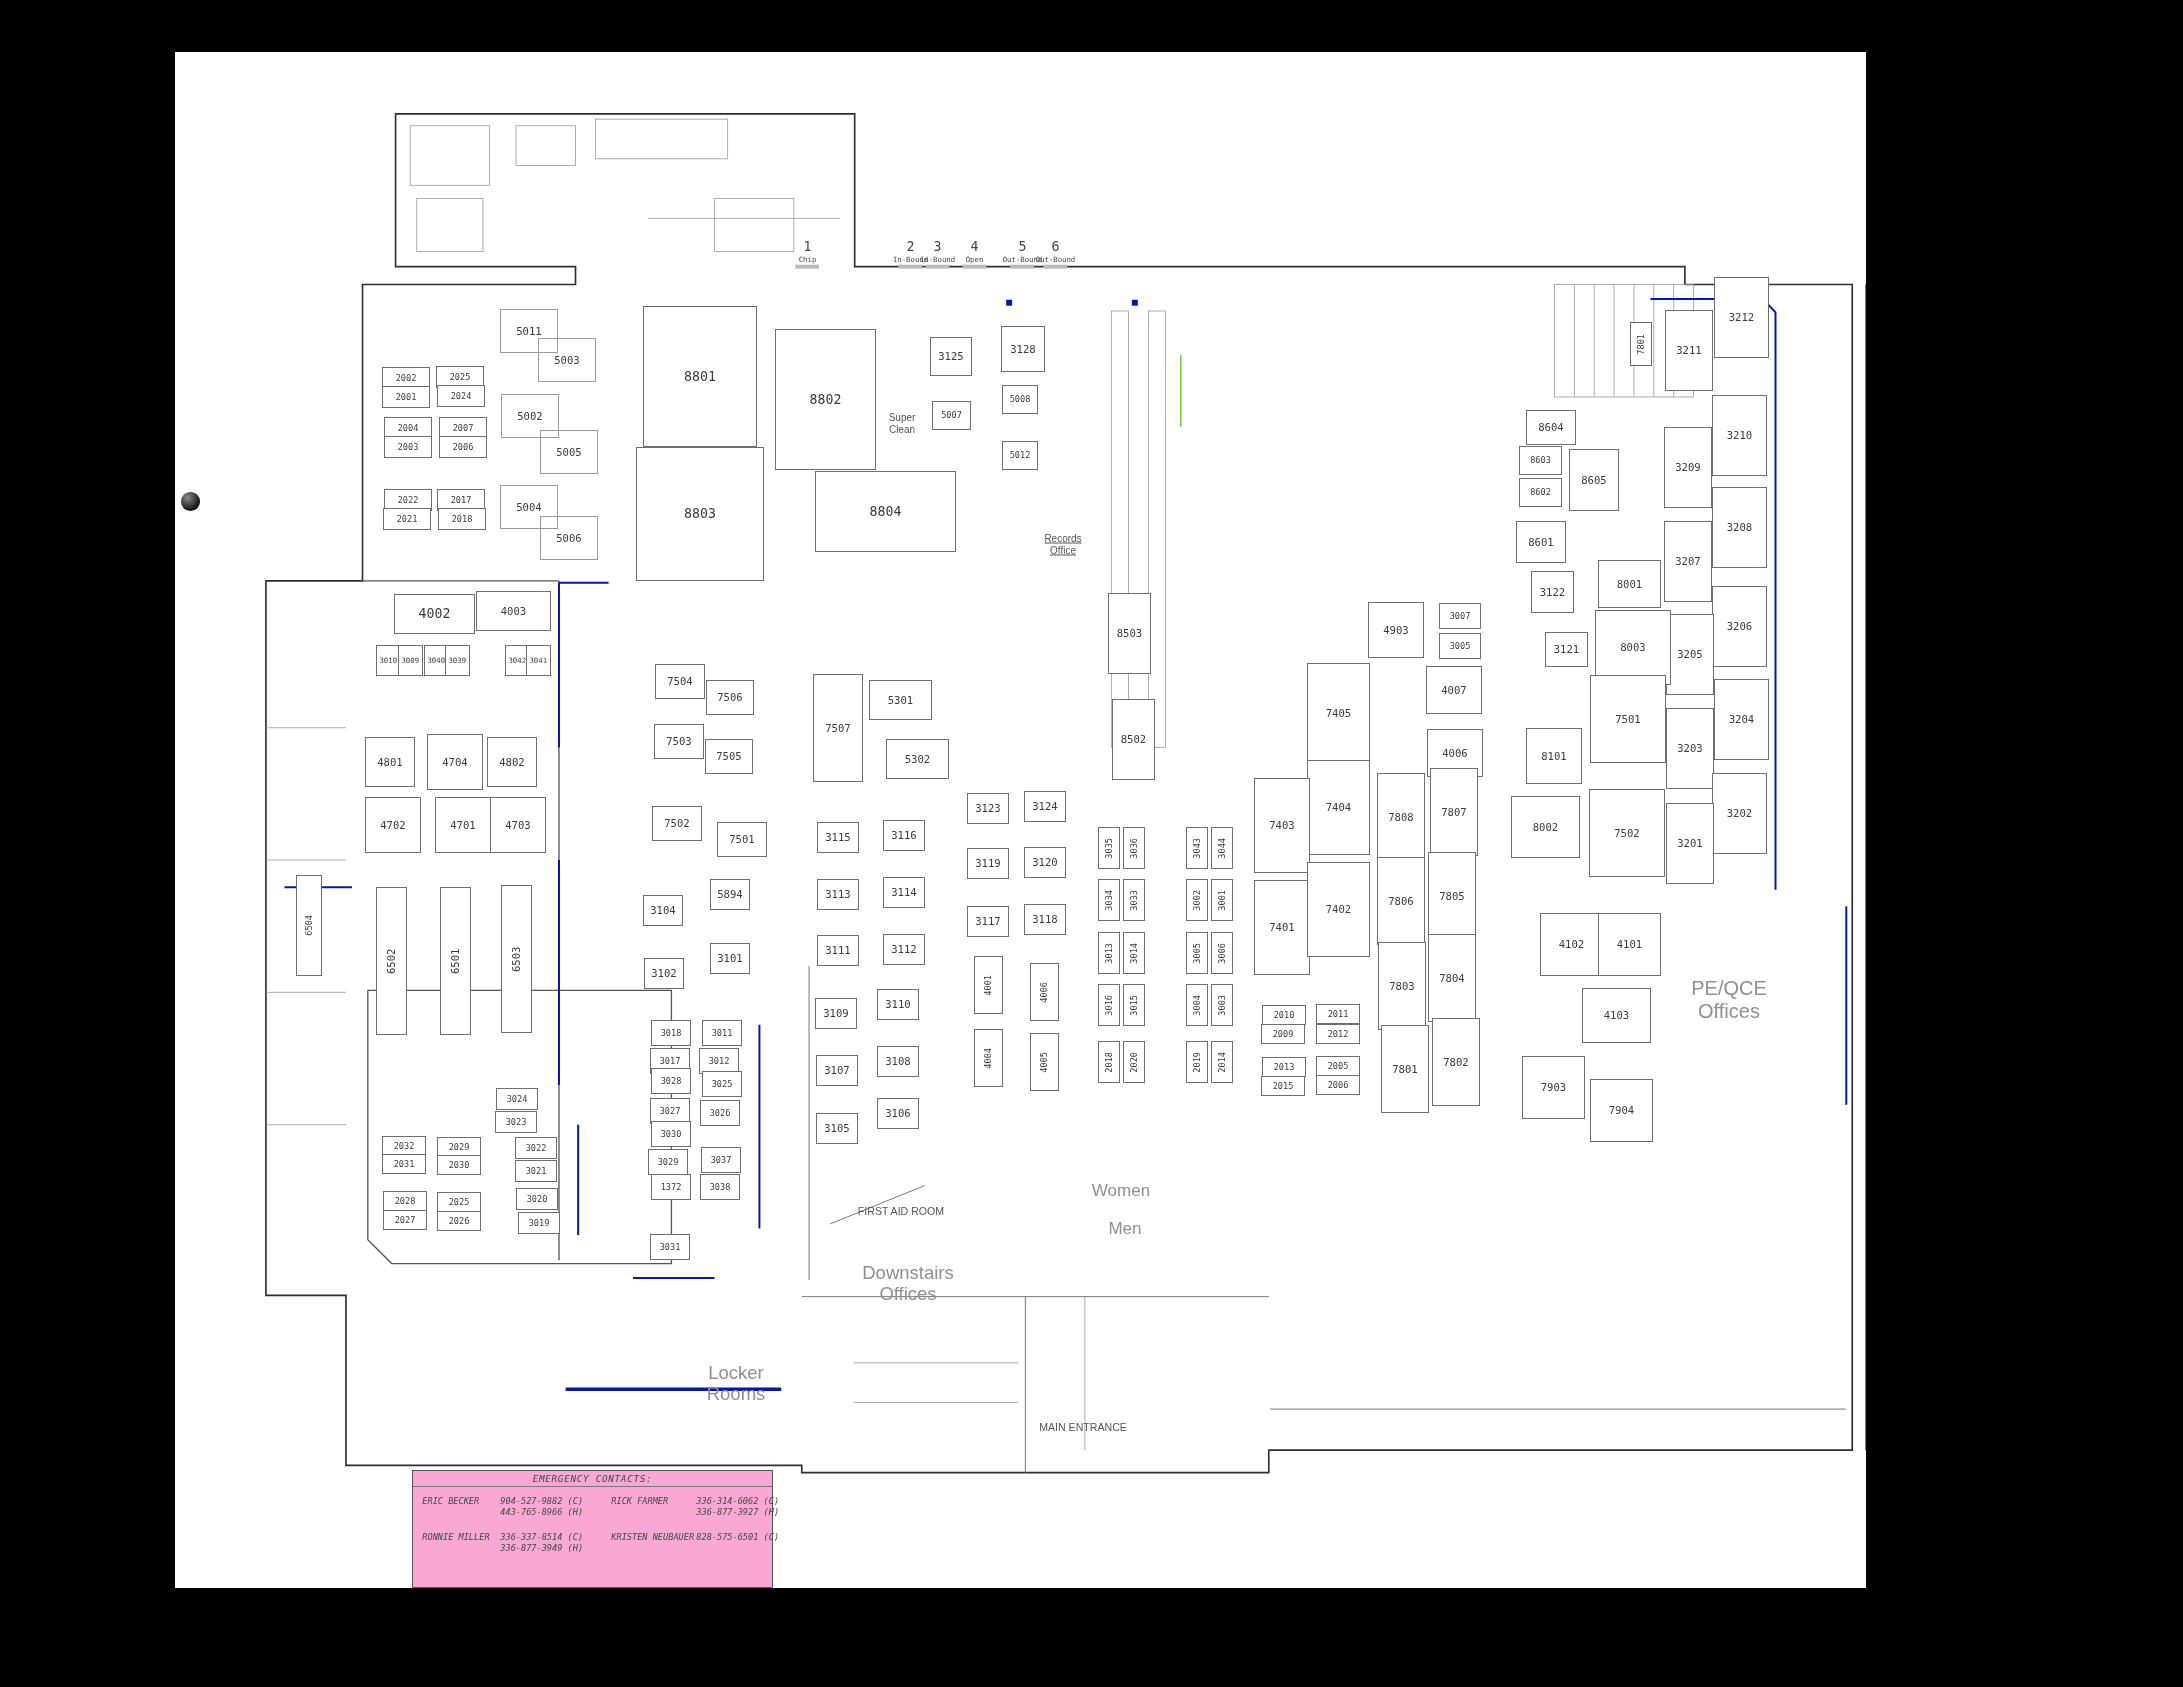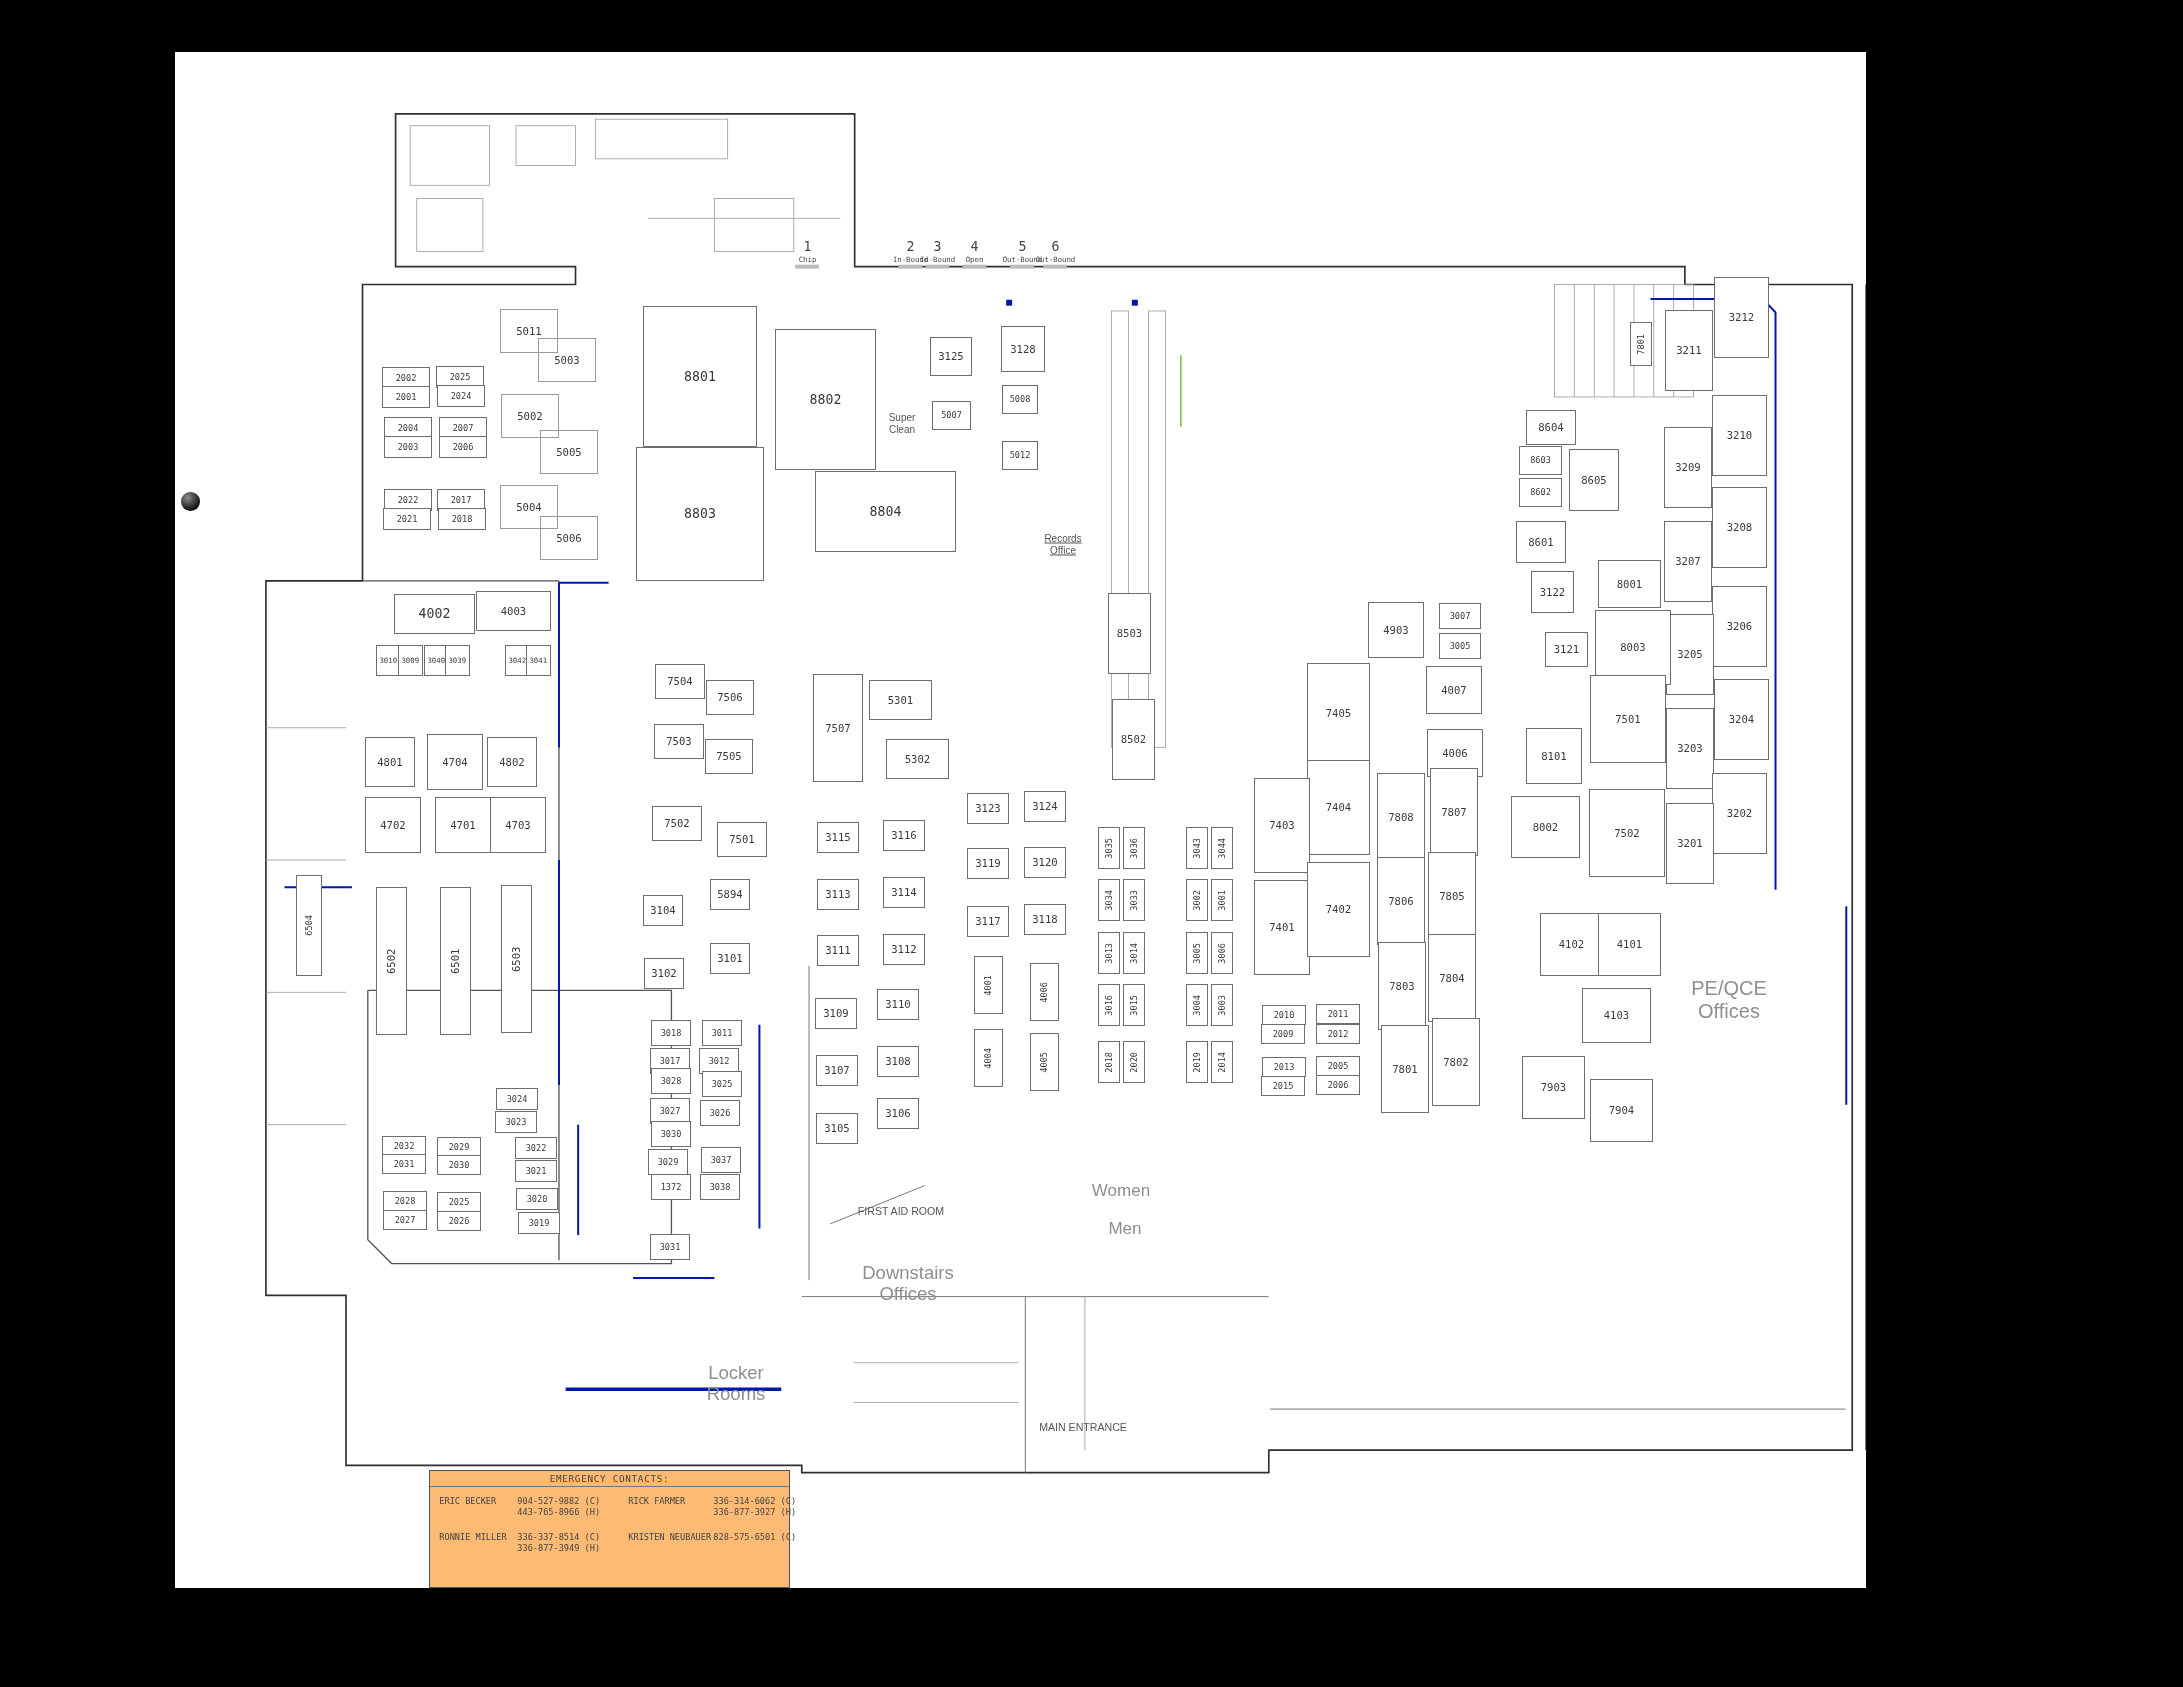--- a/index.html
+++ b/index.html
@@ -10,22 +10,22 @@
     font-family:"DejaVu Sans Mono", monospace;}
   .room.v span{transform:rotate(-90deg);white-space:nowrap;}
   .room.desk{border:0.7px solid #9a9a9a;background:transparent;align-items:center;}
   .dock{position:absolute;text-align:center;color:#444;}
   .dock .n{font-size:13.2px;display:block;}
   .dock .t{font-size:7.3px;display:block;margin-top:1.3px;}
   .arealabel{position:absolute;transform:translate(-50%,-50%);text-align:center;
     white-space:pre-line;color:#8f8f8f;font-family:"Liberation Sans", sans-serif;line-height:1.15;}
   .arealabel.small{color:#555;}
   .arealabel.u{text-decoration:underline;}
-  #contacts{position:absolute;left:429px;top:1470px;width:359px;height:116px;
-    border:1.3px solid #555;background:#fdba74;color:#444;}
+  #contacts{position:absolute;left:412px;top:1470px;width:359px;height:116px;
+    border:1.3px solid #555;background:#f9a8d4;color:#444;font-style:italic;}
   #contacts .title{border-bottom:1.3px solid #777;text-align:center;font-size:9.3px;
     padding:2px 0;letter-spacing:0.7px;}
   #contacts .grid{display:grid;grid-template-columns:78px 111px 85px 85px;
     padding:9.3px 0 0 9.3px;row-gap:14.6px;font-size:8.6px;}
   #contacts .ph div{line-height:1.25;}
   #dot{position:absolute;left:181px;top:492px;width:18.5px;height:18.5px;border-radius:50%;
     background:radial-gradient(circle at 35% 30%, #8a8a8a, #111 70%);}
   svg{position:absolute;left:0;top:0;}
 </style>
 </head>

